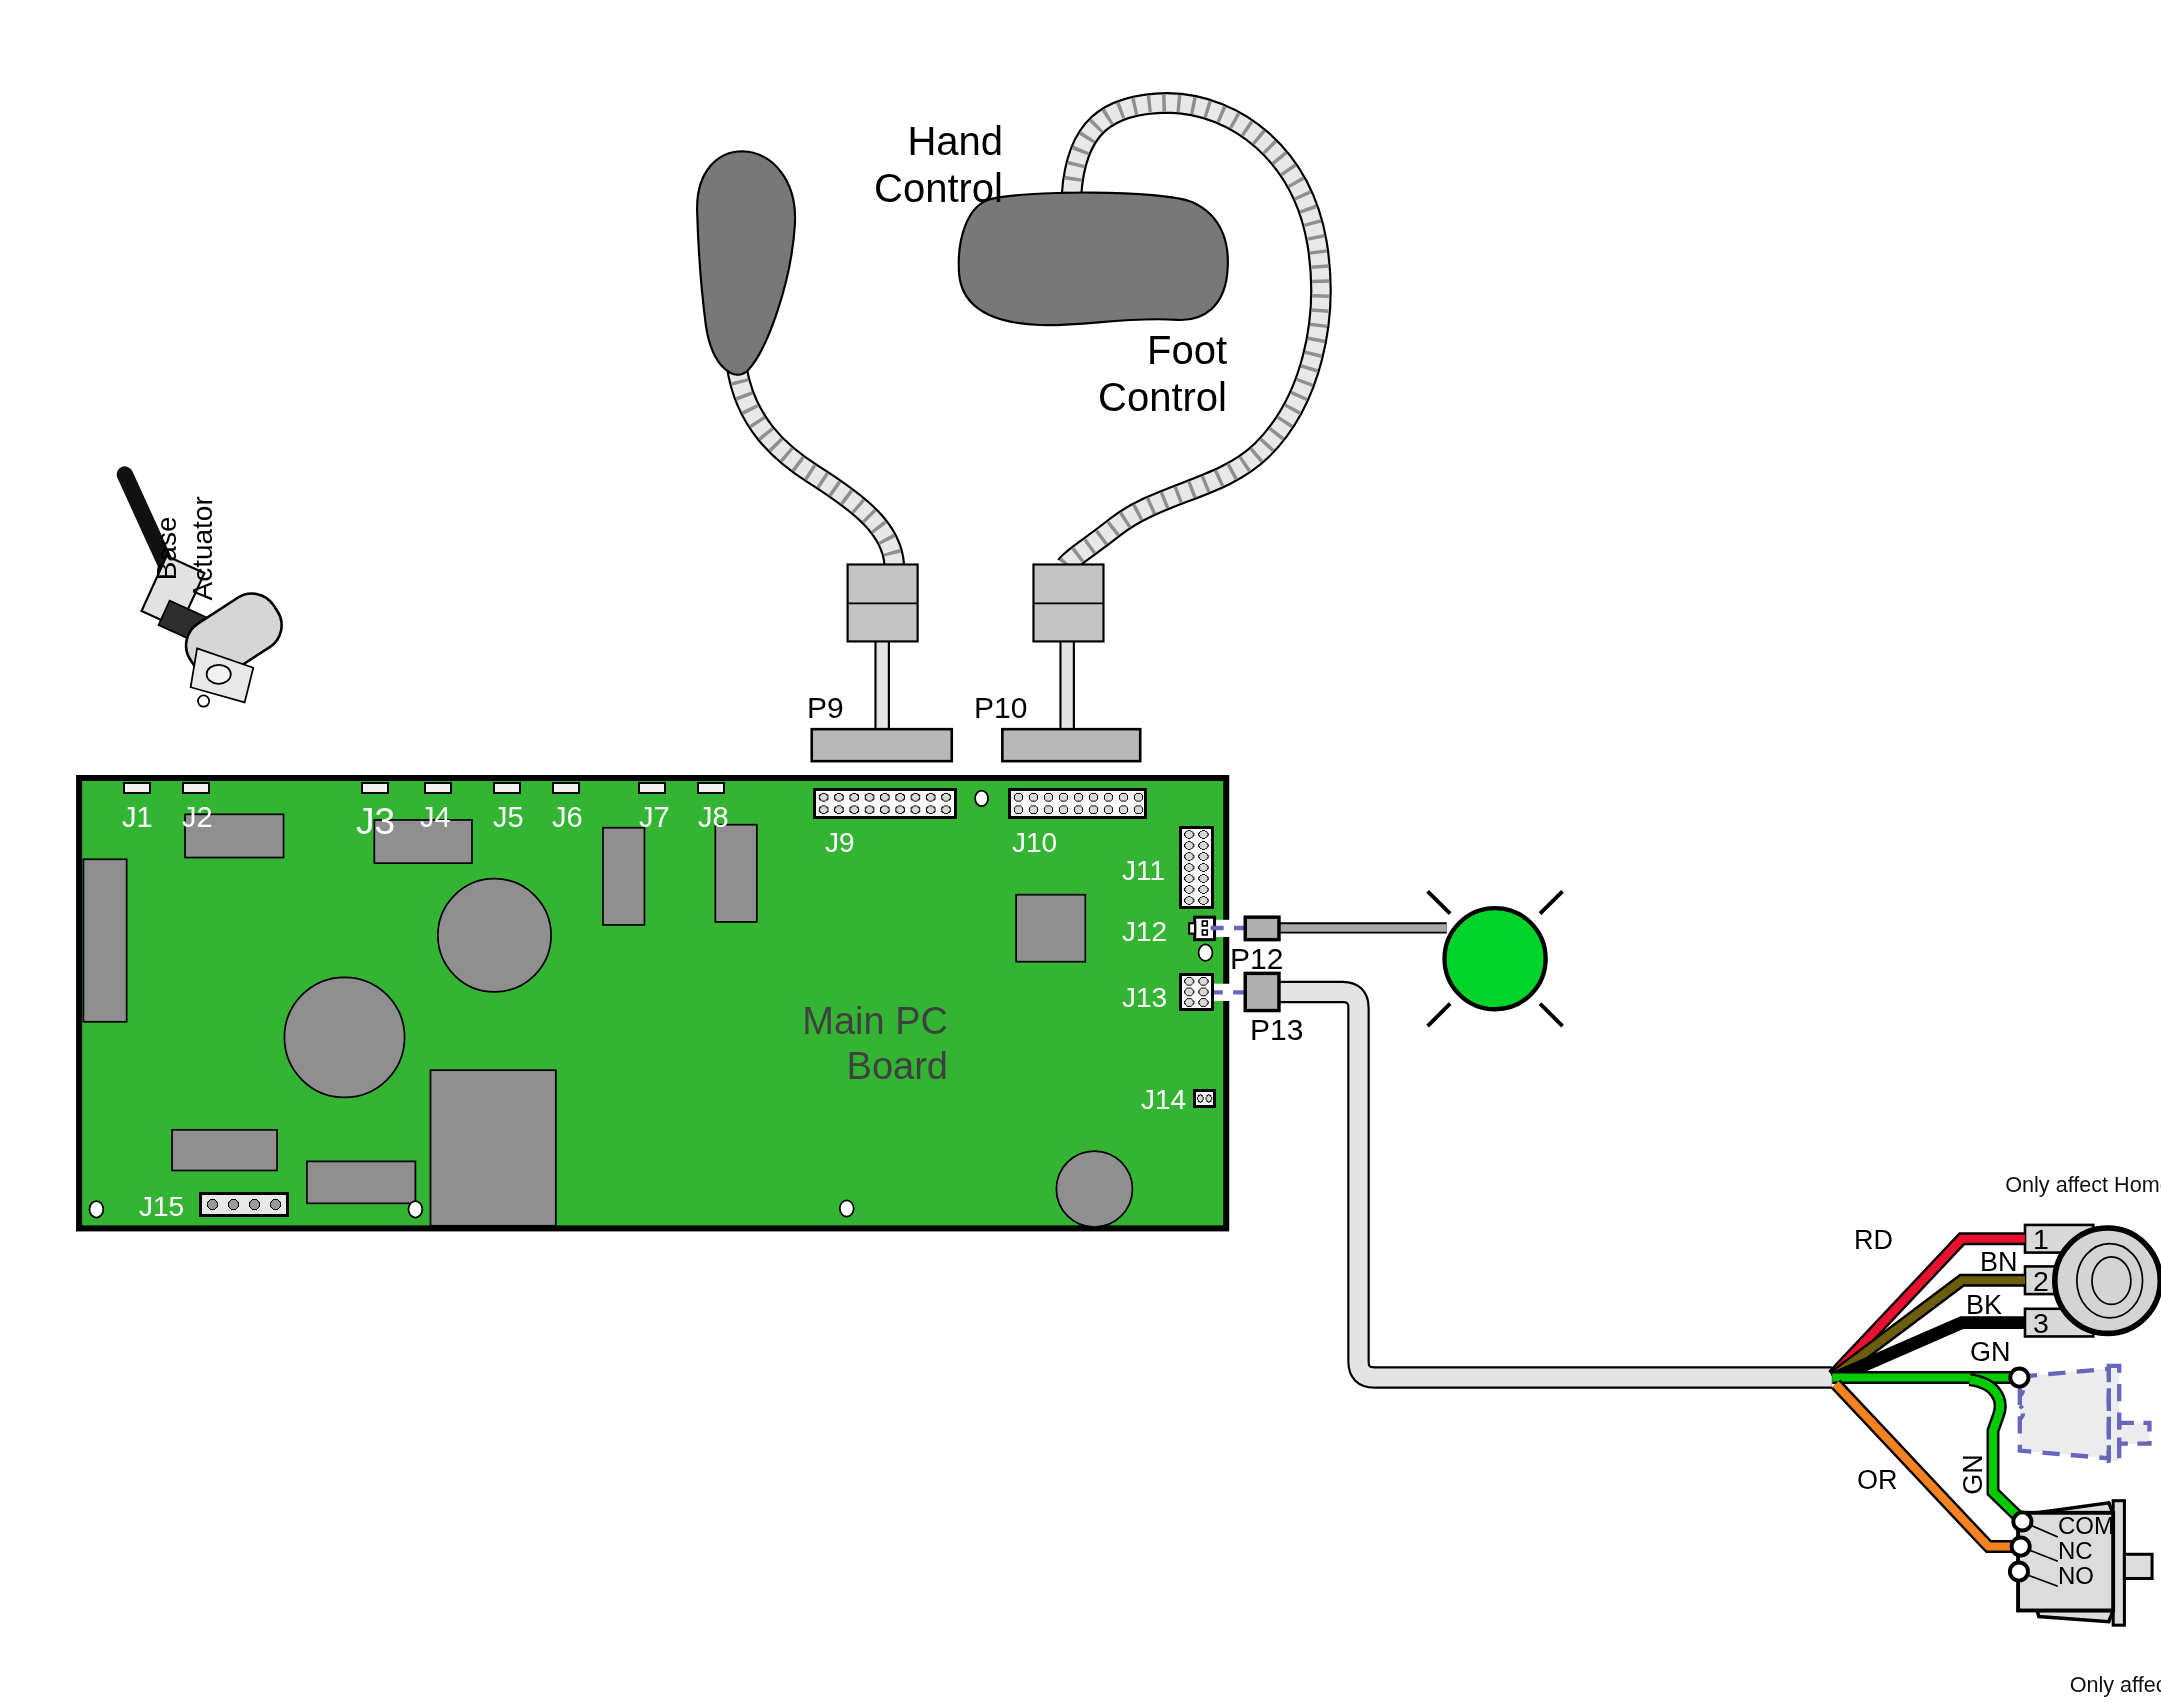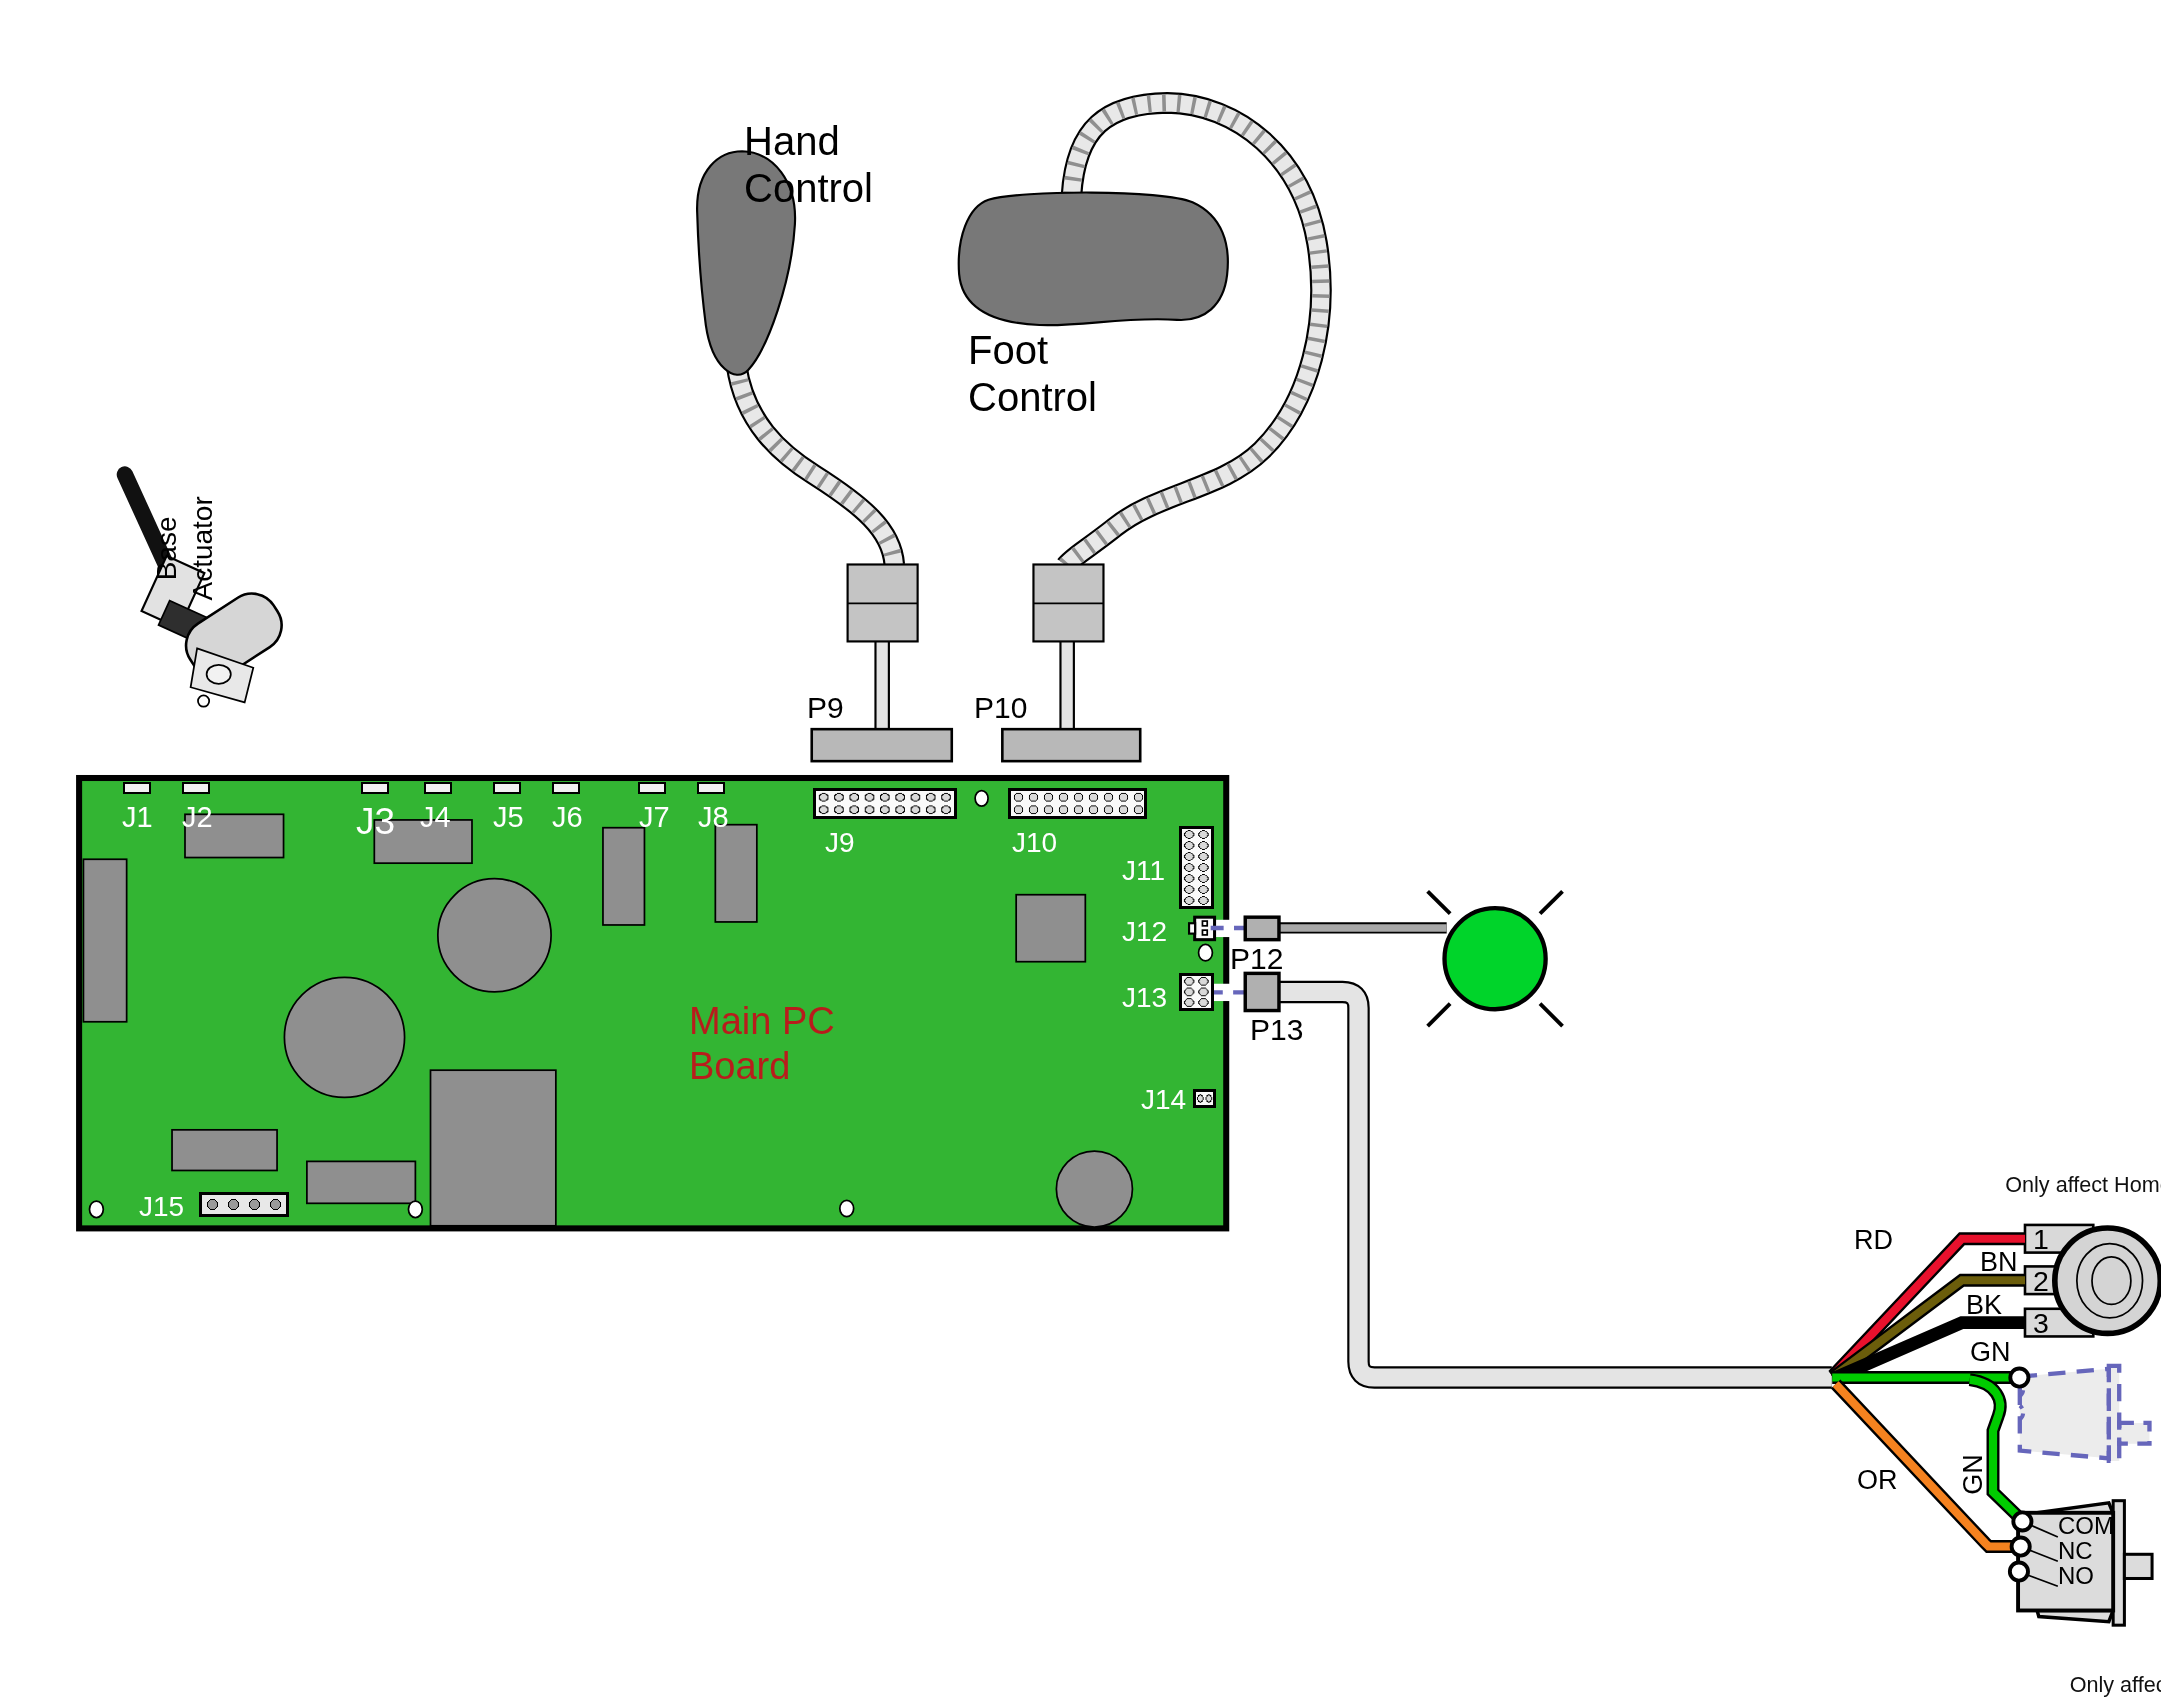--- a/index.html
+++ b/index.html
@@ -1,21 +1,21 @@
 <!DOCTYPE html>
 <html style="font-size:7px"><head>
 <meta charset="utf-8">
 <style>
   html,body{margin:0;padding:0;background:#fff;}
   #canvas{position:relative;width:2465px;height:1706px;background:#ffffff;overflow:hidden;
           font-family:"Liberation Sans",sans-serif;}
   svg{position:absolute;left:0;top:0;}
   .lbl{position:absolute;white-space:nowrap;color:#000;font-family:"Liberation Sans",sans-serif;}
-  .big{font-size:40px;line-height:1.18;text-align:left;}
-  .white{color:#b91c1c;}
+  .big{font-size:40px;line-height:1.18;text-align:right;}
+  .white{color:#404040;}
   .boardlbl{font-size:28px;color:#fff;}
   .plug{font-size:30px;}
   .wire{font-size:27px;}
   .term{font-size:28.5px;}
   .sw{font-size:24px;}
   .note{font-size:21.6px;text-align:center;color:#111;}
   .rot{transform:rotate(-90deg);transform-origin:center center;}
   
   .pins{position:absolute;box-sizing:border-box;border:3px solid #000;background-color:#fafafa;}
   .p18{background-image:radial-gradient(ellipse 6.5px 5.6px at 50% 50%,#d9d9d9 60%,#000 62% 76%,transparent 77%);}

